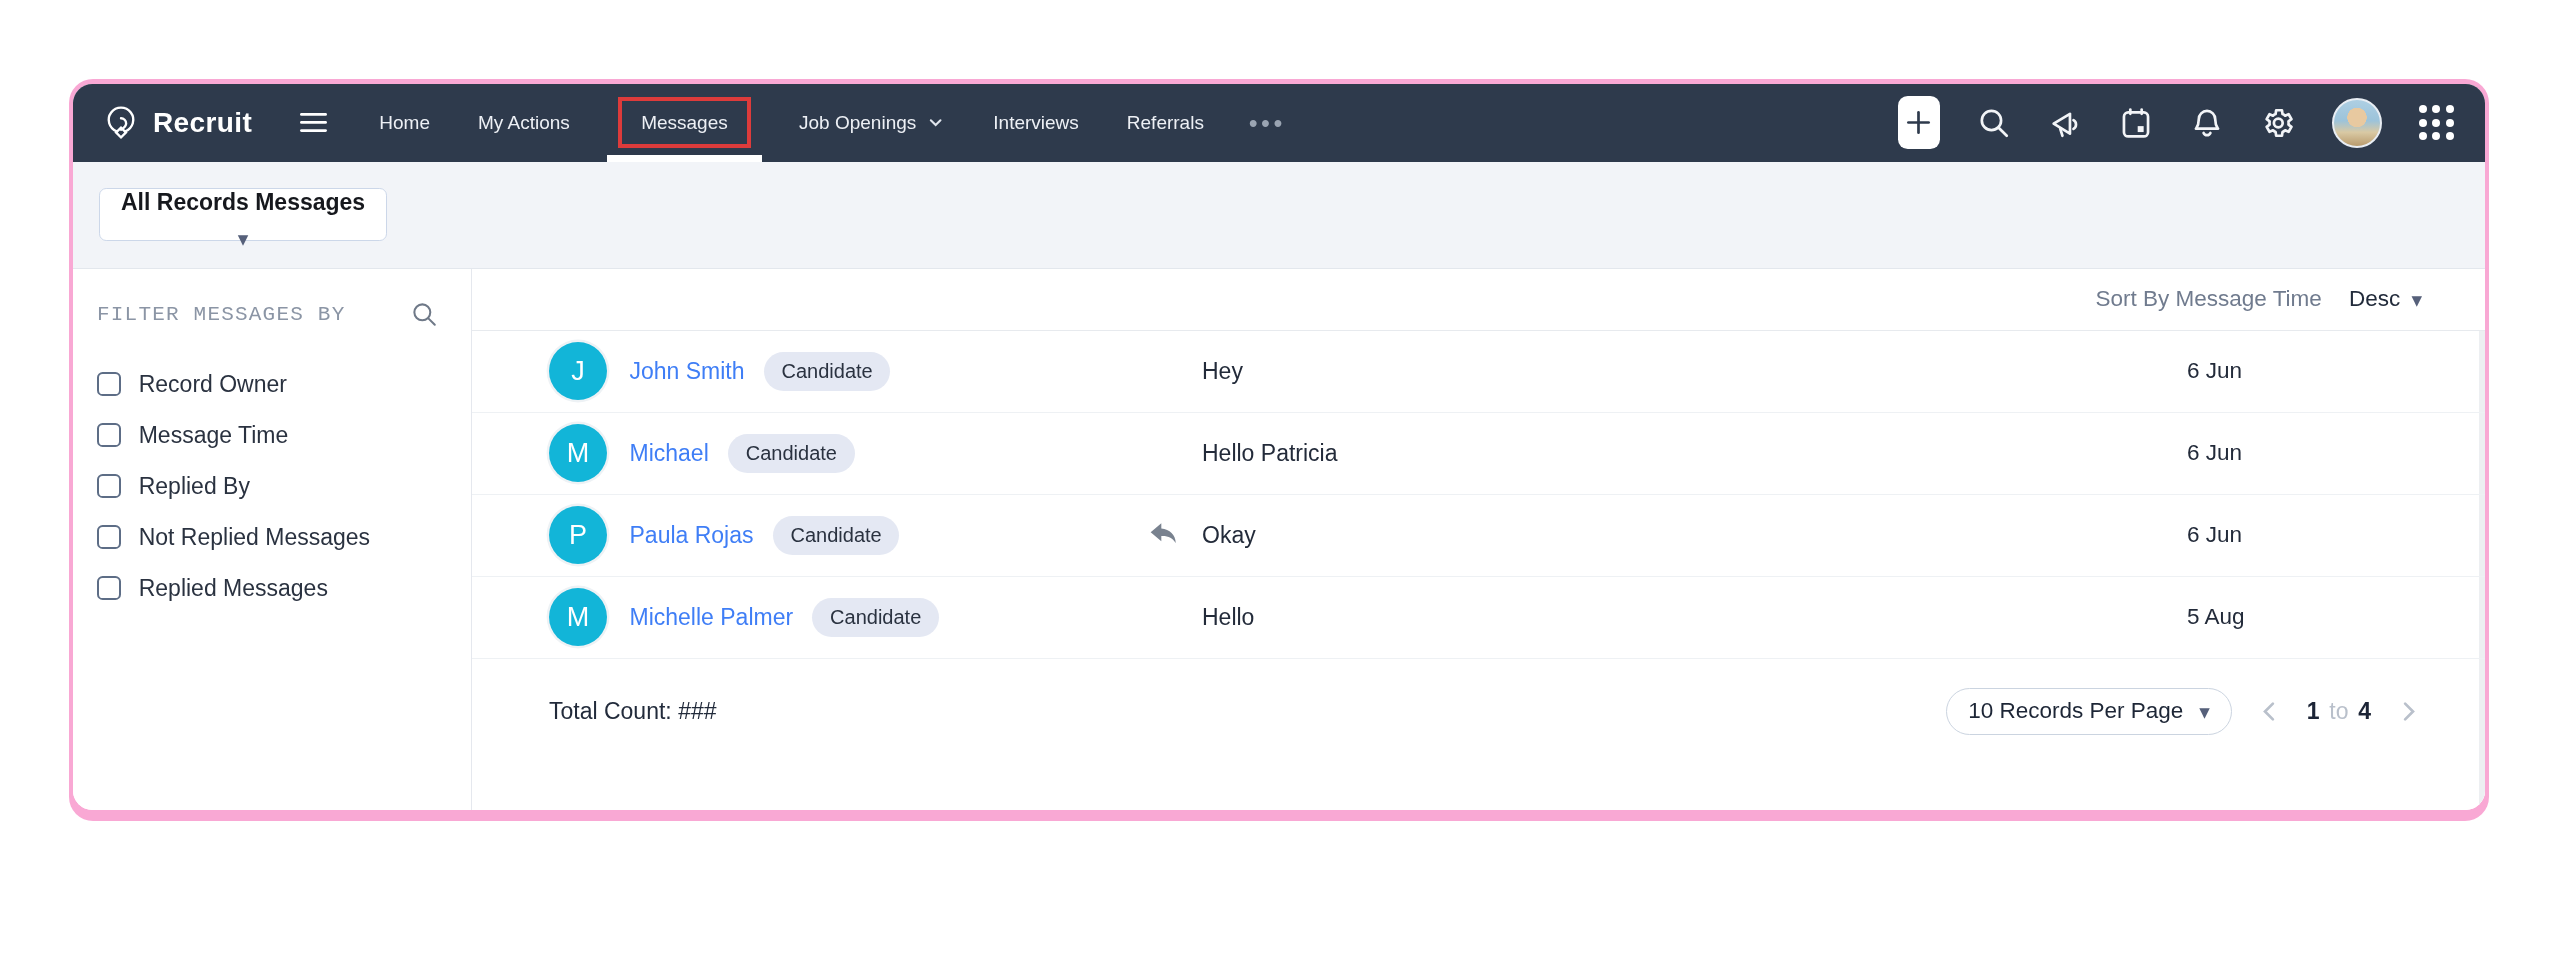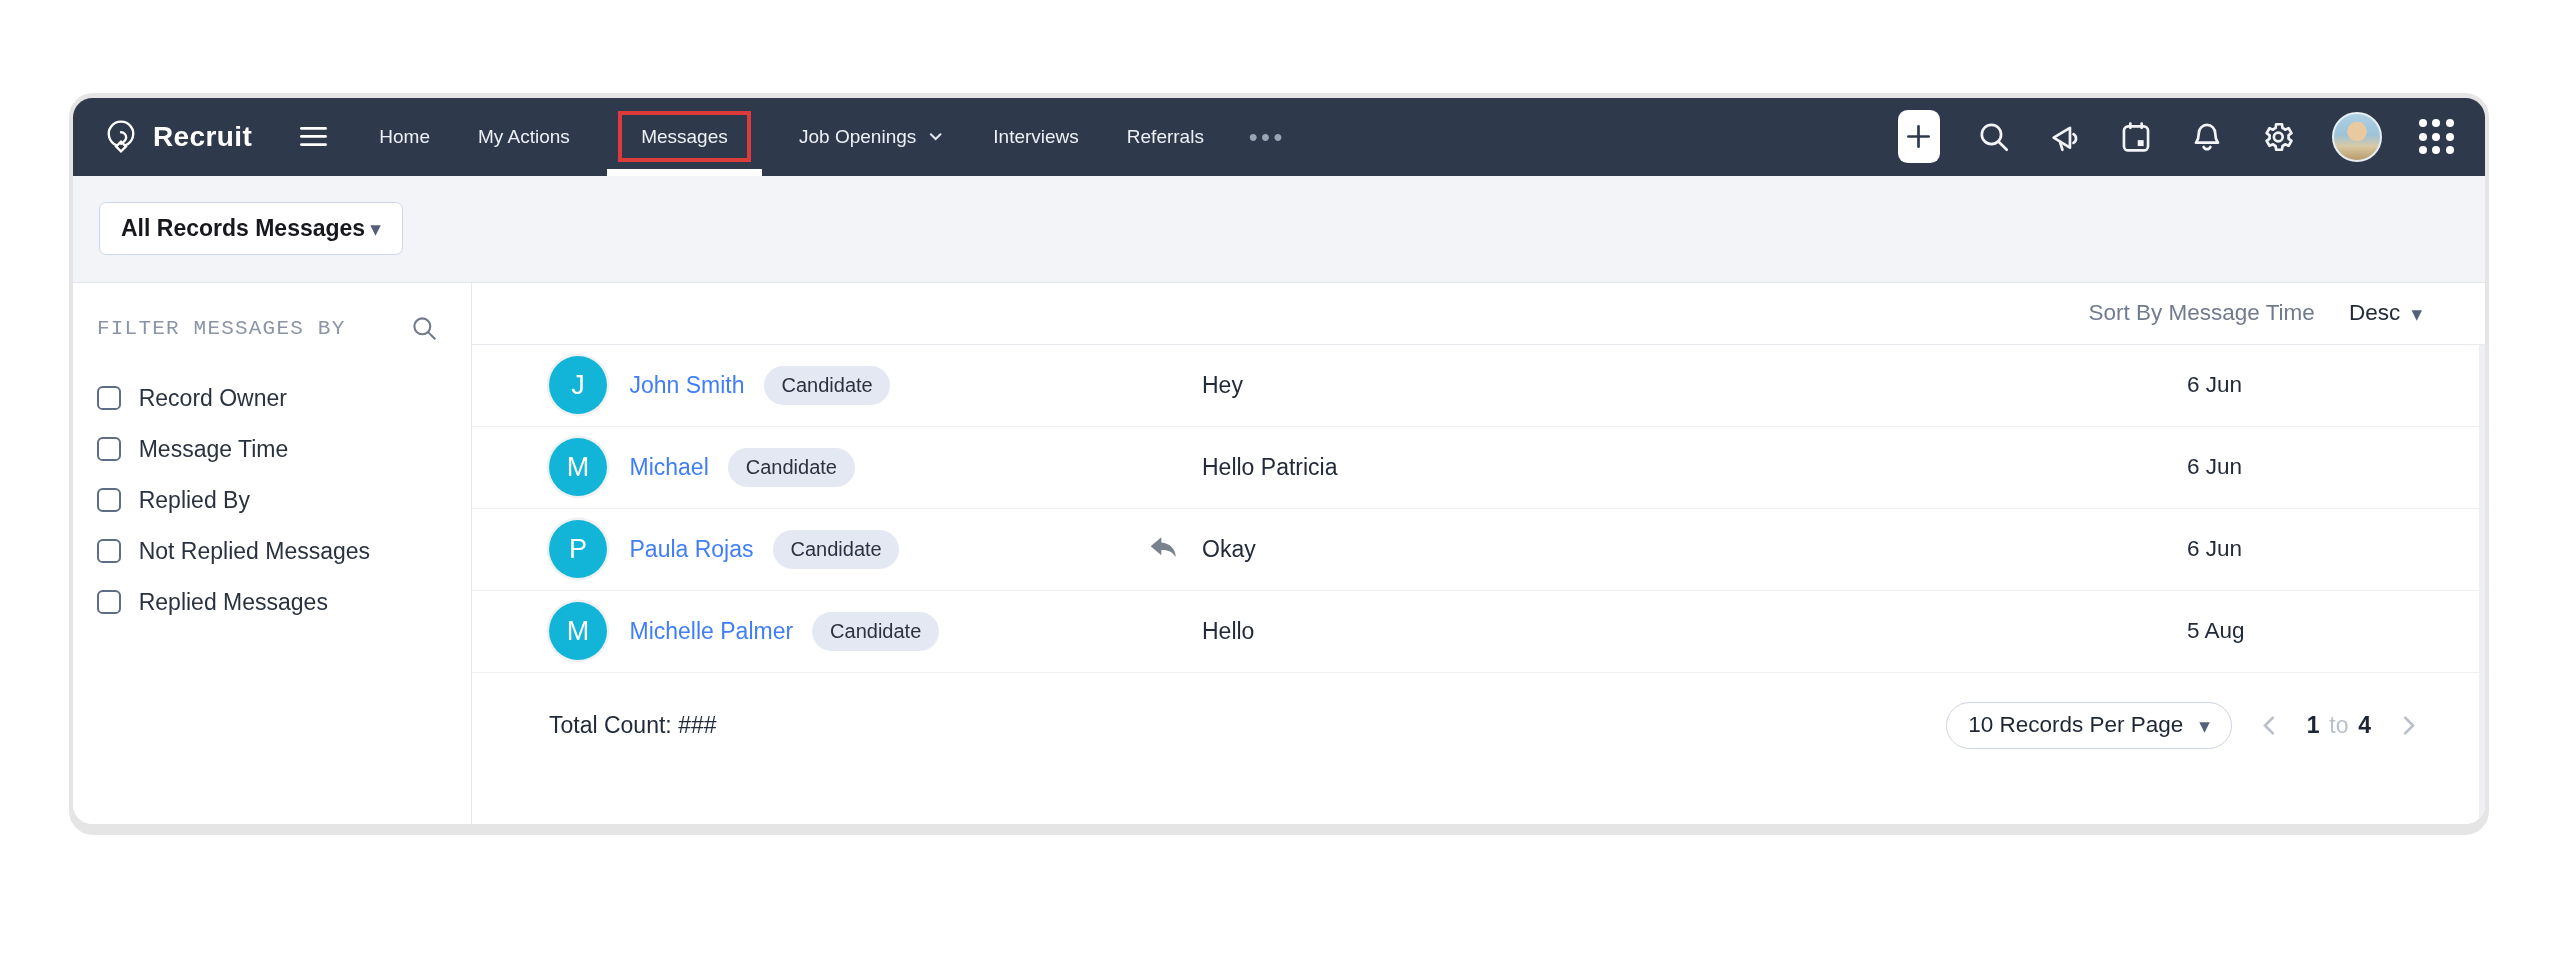--- a/index.html
+++ b/index.html
@@ -1,19 +1,19 @@
 <!DOCTYPE html>
 <html style="font-size:13px"><head>
 <meta charset="utf-8">
 <style>
   * { margin:0; padding:0; box-sizing:border-box; }
   html,body { width:2576px; height:966px; background:#ffffff; font-family:"Liberation Sans","DejaVu Sans",sans-serif; }
 
-  .window { position:absolute; left:69px; top:93px; width:2420px; height:742px;
-            background:#e5e5e5; border-radius:24px; padding:4.8px 4px 11.3px; }
+  .window { position:absolute; left:69px; top:79px; width:2420px; height:742px;
+            background:#f9a8d4; border-radius:24px; padding:4.8px 4px 11.3px; }
   .window-inner { width:100%; height:100%; border-radius:19.3px; overflow:hidden;
                   background:#ffffff; display:flex; flex-direction:column; }
 
   
   .navbar { height:78px; background:#2e3a4c; display:flex; align-items:center;
             padding:0 31px 0 29px; flex-shrink:0; position:relative; }
   .brand { display:flex; align-items:center; gap:13px; }
   .brand-logo { width:38px; height:38px; }
   .brand-name { color:#ffffff; font-size:28px; font-weight:700; letter-spacing:0.4px; }
   .hamburger { margin-left:47px; width:29px; cursor:pointer; }
@@ -36,41 +36,41 @@
         radial-gradient(circle at 50% 38%, #e8c9a0 0 26%, transparent 27%),
         linear-gradient(180deg,#aecfe3 0%, #9cc3da 45%, #d9c9a4 70%, #b99b6d 100%); }
   .apps-grid { display:grid; grid-template-columns:repeat(3,8px); grid-template-rows:repeat(3,8px);
                gap:5.6px; cursor:pointer; }
   .apps-grid i { width:8px; height:8px; border-radius:50%; background:#ffffff; }
 
   
   .toolbar { height:107px; background:#f2f4f8; border-bottom:0.8px solid #e3e7ed;
              display:flex; align-items:center; padding-left:26px; flex-shrink:0; }
   .view-btn { background:#ffffff; border:1.6px solid #ccd7e9; border-radius:7.2px; height:53px;
-              display:flex; align-items:center; gap:5px; padding:0 21px; cursor:pointer; }
+              display:flex; align-items:center; gap:12px; padding:0 21px; cursor:pointer;flex-direction:column; }
   .view-btn .label { font-size:23px; font-weight:700; color:#16181d; }
   .caret { color:#56607a; font-size:21px; line-height:1; }
 
   
   .content { flex:1; display:flex; background:#ffffff; min-height:0; }
 
   .sidebar { width:399px; border-right:0.8px solid #e5e8ee; padding:31px 19.3px 0 24px; flex-shrink:0; }
   .sidebar-head { display:flex; align-items:center; }
   .sidebar-title { color:#8b95a5; font-size:21px; letter-spacing:1.2px;font-family:Liberation Mono, monospace; }
   .sidebar-search { margin-left:auto; margin-right:13px; cursor:pointer; }
   .filters { margin-top:42px; }
   .filter-item { display:flex; align-items:center; gap:17.7px; margin-bottom:24px; cursor:pointer; }
   .cb { width:24px; height:24px; border:2px solid #5d6d86; border-radius:5.6px; background:#fff; flex-shrink:0; }
   .filter-label { font-size:23px; color:#2a3240; }
 
   .main { flex:1; position:relative; display:flex; flex-direction:column; min-width:0; }
   .scroll-track { position:absolute; right:0; top:62px; bottom:0; width:5.6px; background:#edeff2; }
 
   .list-header { height:62px; border-bottom:0.8px solid #e7eaee; display:flex; align-items:center;
-                 justify-content:flex-end; padding-right:63px; gap:34px; flex-shrink:0; }
+                 justify-content:flex-end; padding-right:63px; gap:27px; flex-shrink:0; }
   .sort-label { color:#707b8e; font-size:22.5px; }
   .sort-dir { color:#222b3b; font-size:22.5px; font-weight:500; display:flex; align-items:center; gap:11.3px; cursor:pointer; }
 
   .row { height:82px; border-bottom:0.8px solid #eef1f4; display:flex; align-items:center;
          padding-left:77px; position:relative; cursor:pointer; }
   .avatar { width:58px; height:58px; border-radius:50%; background:#12b5d8; color:#ffffff;
             font-size:27px; display:flex; align-items:center; justify-content:center;
             box-shadow:0 0 0 2.4px #eef2f5; flex-shrink:0; }
   .row-name { margin-left:22.5px; color:#3f7ef6; font-size:23px; cursor:pointer; }
   .badge { margin-left:19.3px; background:#e4e8f3; color:#2a3240; font-size:20px;

